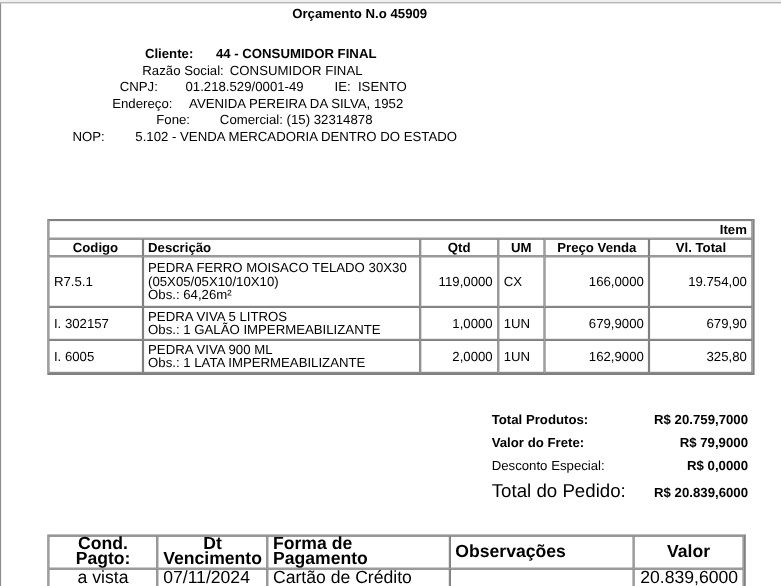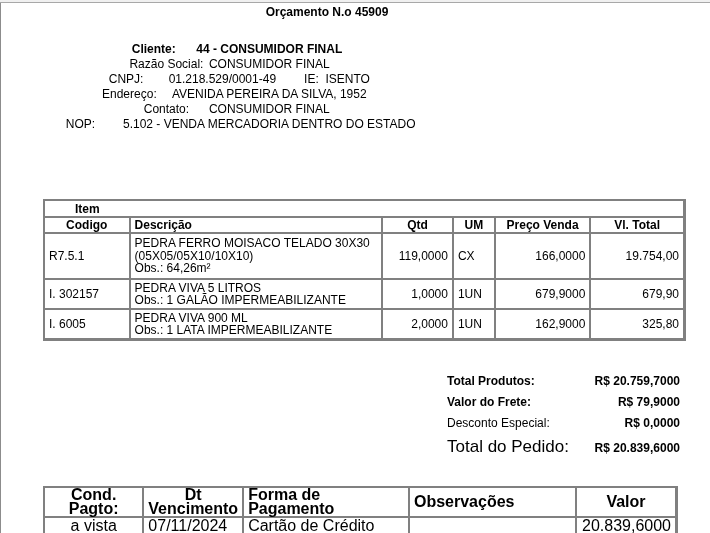--- a/index.html
+++ b/index.html
@@ -16,21 +16,21 @@
   .info-label { display: inline-block; width: 85px; }
   .info-row.bold { font-weight: bold; }
   .ie-label { display: inline-block; margin-left: 28px; }
   table { border-collapse: separate; border-spacing: 0; }
   .items {
     position: absolute; left: 43px; top: 199px; width: 643px;
     border: 1px solid #808080; border-right: 2px solid #808080; border-bottom: 2px solid #808080;
   }
   .items td, .items th { border: 1px solid #808080; padding: 0 4px; font-size: 12px; }
   .items th { font-weight: bold; height: 14px; line-height: 14px; }
-  .items .item-head th { height: 15px; text-align: left; padding-left: 30px; }
+  .items .item-head th { height: 15px; text-align: right; padding-left: 30px; }
   .items .col-head th { text-align: center; }
   .items .col-head th.desc { text-align: left; }
   .items td { line-height: 12.5px; vertical-align: middle; }
   .items td.num { text-align: right; }
   .totals { position: absolute; left: 447px; top: 373px; width: 233px; }
   .tot-row { position: relative; height: 21px; line-height: 16px; white-space: nowrap; }
   .tot-label { position: absolute; left: 0; }
   .tot-val { position: absolute; right: 0; }
   .tot-row.bold .tot-label, .tot-row.bold .tot-val { font-weight: bold; }
   .tot-row.big { height: 26px; }
@@ -60,21 +60,21 @@
   <div class="info-row">
     <span class="info-label">Razão Social:</span><span>CONSUMIDOR FINAL</span>
   </div>
   <div class="info-row">
     <span class="info-label">CNPJ:</span><span>01.218.529/0001-49</span><span class="ie-label">IE:</span>&nbsp;&nbsp;<span>ISENTO</span>
   </div>
   <div class="info-row">
     <span class="info-label">Endereço:</span><span>AVENIDA PEREIRA DA SILVA, 1952</span>
   </div>
   <div class="info-row">
-    <span class="info-label">Contato:</span><span>CONSUMIDOR FINAL</span>
+    <span class="info-label">Fone:</span><span>Comercial: (15) 32314878</span>
   </div>
   <div class="info-row">
     <span class="info-label">NOP:</span><span>5.102 - VENDA MERCADORIA DENTRO DO ESTADO</span>
   </div>
 </div>
 
 <table class="items">
   <colgroup>
     <col style="width:86px">
       <col style="width:254px">

